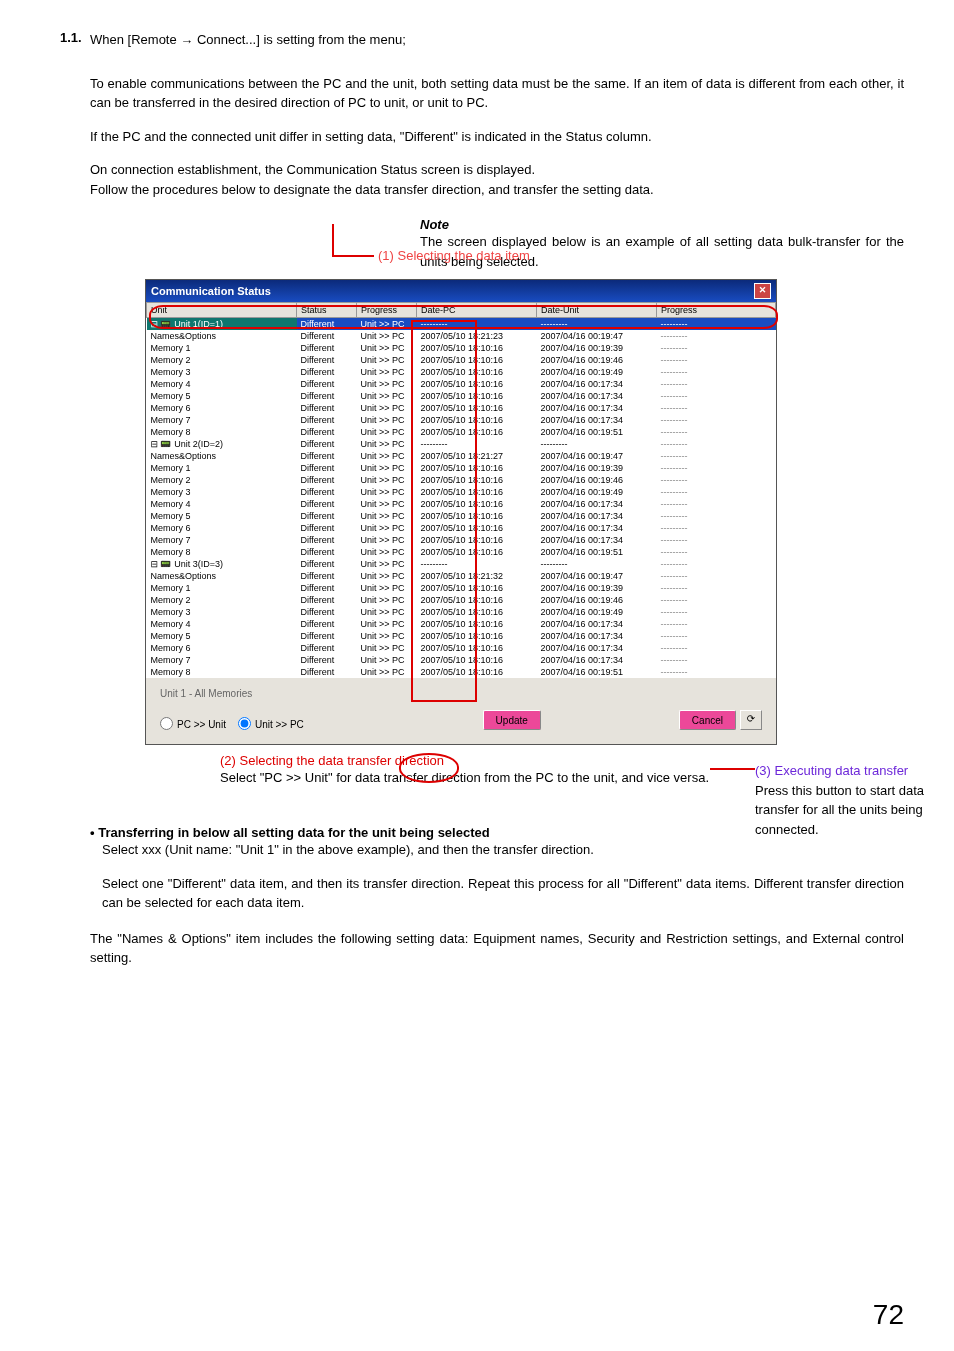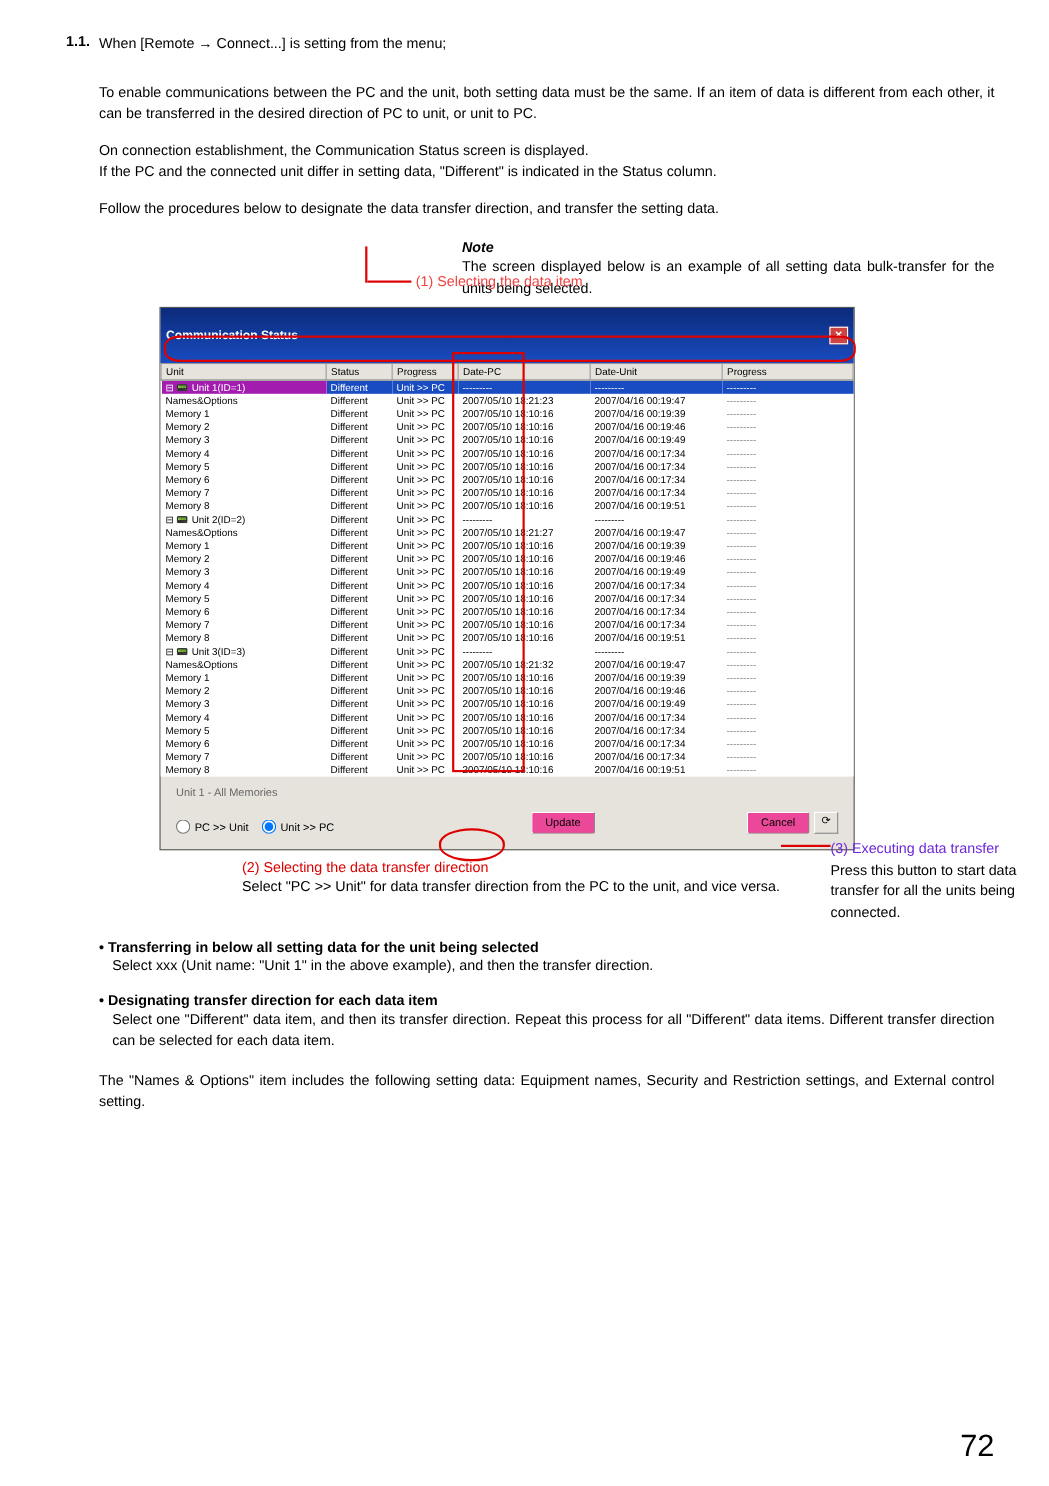--- a/index.html
+++ b/index.html
@@ -120,21 +120,21 @@
     background: #e6e3dc;
     font-family: Tahoma, Arial, sans-serif;
     font-size: 10px;
     color: #000;
   }
   .win-tb {
     background: linear-gradient(#0b2a7a, #194cc1);
     color: #fff;
     font-weight: bold;
     font-size: 11px;
-    padding: 17px 5px;
+    padding: 3px 5px;
     display: flex;
     justify-content: space-between;
     align-items: center;
   }
   .close-x {
     width: 15px;
     height: 14px;
     background: #c44;
     border: 1px solid #fff;
     color: #fff;
@@ -165,21 +165,21 @@
     overflow: hidden;
   }
   .col-unit { width: 150px; }
   .col-status { width: 60px; }
   .col-dir { width: 60px; }
   .col-dpc { width: 120px; }
   .col-dun { width: 120px; }
   .col-prog { width: auto; }
 
   .grid .sel td { background: #194cc1; color: #fff; }
-  .grid .sel .tree { background: #a21caf; color: #fff; }
+  .grid .sel .tree { background: #0f766e; color: #fff; }
 
   .tree {
     white-space: pre;
     font-family: Tahoma, Arial, sans-serif;
   }
   .prog {
     color: #888;
   }
 
   .oval1 {
@@ -299,22 +299,22 @@
 <div class="page">
 
   <div class="intro1">
     <span class="section-num">1.1.</span>
     <div class="intro-body">
       <p>When [Remote → Connect...] is setting from the menu;</p>
     </div>
   </div>
   <div class="indent intro-body">
     <p>To enable communications between the PC and the unit, both setting data must be the same. If an item of data is different from each other, it can be transferred in the desired direction of PC to unit, or unit to PC.</p>
+    <p>If the PC and the connected unit differ in setting data, "Different" is indicated in the Status column.</p>
     <p style="margin-bottom:0">On connection establishment, the Communication Status screen is displayed.</p>
-    <p>If the PC and the connected unit differ in setting data, "Different" is indicated in the Status column.</p>
     <p>Follow the procedures below to designate the data transfer direction, and transfer the setting data.</p>
   </div>
 
   <div class="annot-1">
     <div class="line"></div>
     <span class="callout">(1) Selecting the data item</span>
   </div>
   <div class="note-block">
     <div class="note-title">Note</div>
     <div class="note-text">The screen displayed below is an example of all setting data bulk-transfer for the units being selected.</div>
@@ -626,21 +626,20 @@
     <div class="annot-2-text">(2) Selecting the data transfer direction</div>
     <div class="annot-2-desc">Select "PC &gt;&gt; Unit" for data transfer direction from the PC to the unit, and vice versa.</div>
   </div>
 
   <div class="bullets">
     <div class="bullet">
       <div class="bhead">Transferring in below all setting data for the unit being selected</div>
       <div class="bbody">Select xxx (Unit name: "Unit 1" in the above example), and then the transfer direction.</div>
     </div>
     <div class="bullet">
-      <div class="bhead">Designating transfer direction for each data item</div>
       <div class="bbody">Select one "Different" data item, and then its transfer direction. Repeat this process for all "Different" data items. Different transfer direction can be selected for each data item.</div>
     </div>
   </div>
 
   <div class="tip">
     <div class="tbd">The "Names &amp; Options" item includes the following setting data: Equipment names, Security and Restriction settings, and External control setting.</div>
   </div>
 
   <div class="pagenum">72</div>
 </div>

